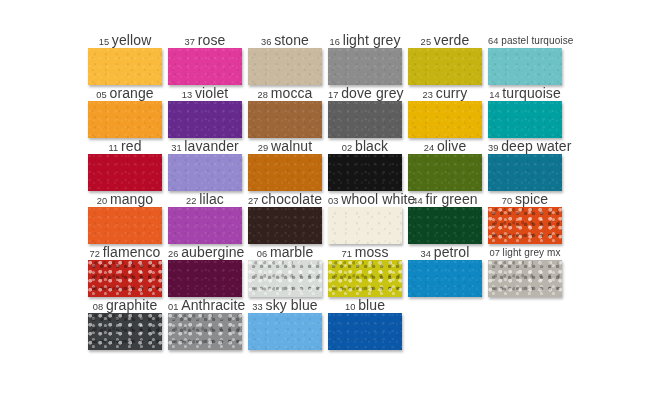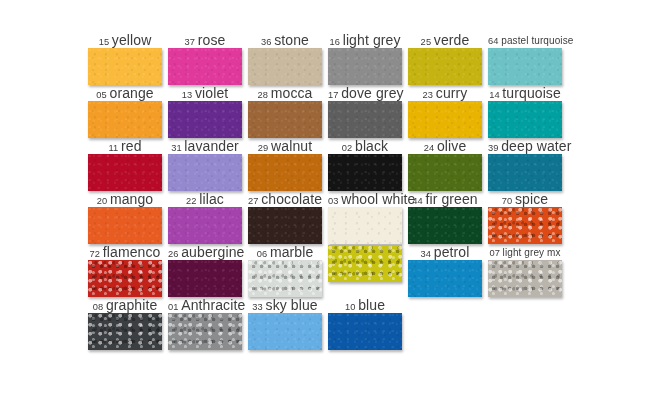--- a/index.html
+++ b/index.html
@@ -243,20 +243,21 @@
           <div class="tex"></div>
         </div>
       </div>
       <div class="swatch-cell">
         <div class="swatch-label"><span class="code">06</span> <span class="nm">marble</span></div>
         <div class="swatch-chip mottle" style="background: rgb(216, 220, 216);">
           <div class="tex"></div>
         </div>
       </div>
       <div class="swatch-cell">
+        <div class="swatch-label"><span class="code">71</span> <span class="nm">moss</span></div>
         <div class="swatch-chip mottle" style="background: rgb(200, 196, 17);">
           <div class="tex"></div>
         </div>
       </div>
       <div class="swatch-cell">
         <div class="swatch-label"><span class="code">34</span> <span class="nm">petrol</span></div>
         <div class="swatch-chip" style="background: rgb(14, 135, 194);">
           <div class="tex"></div>
         </div>
       </div>

